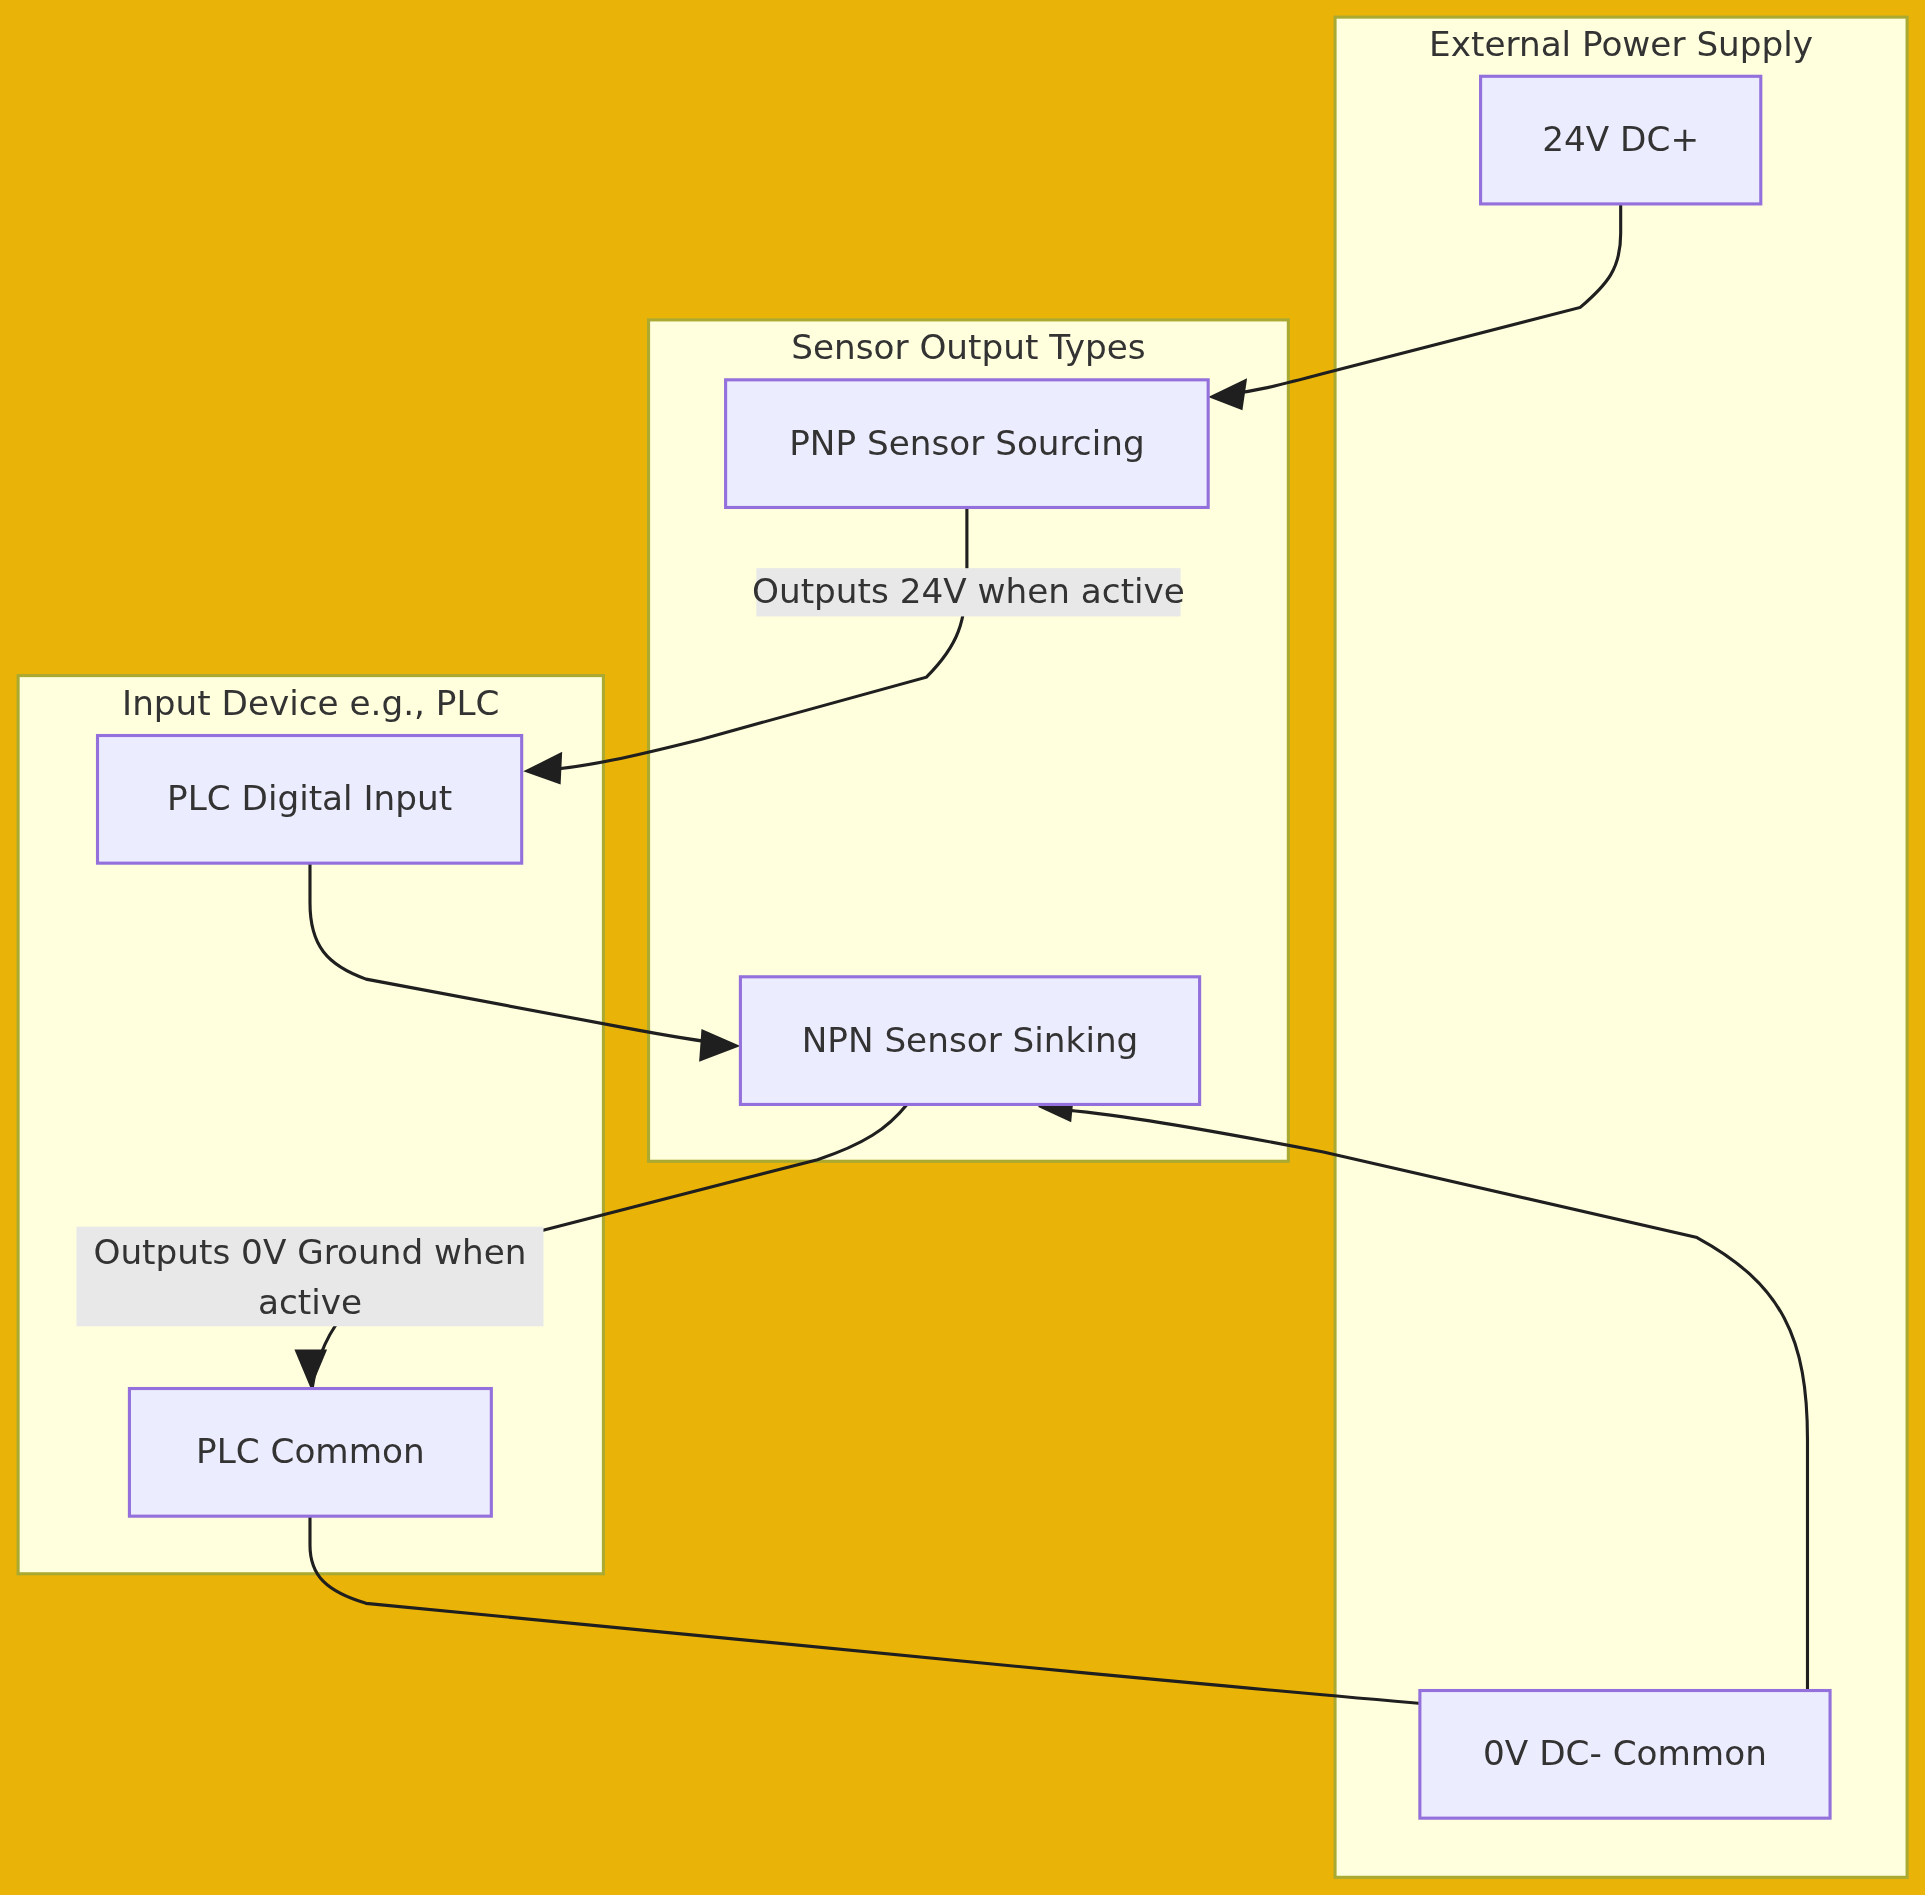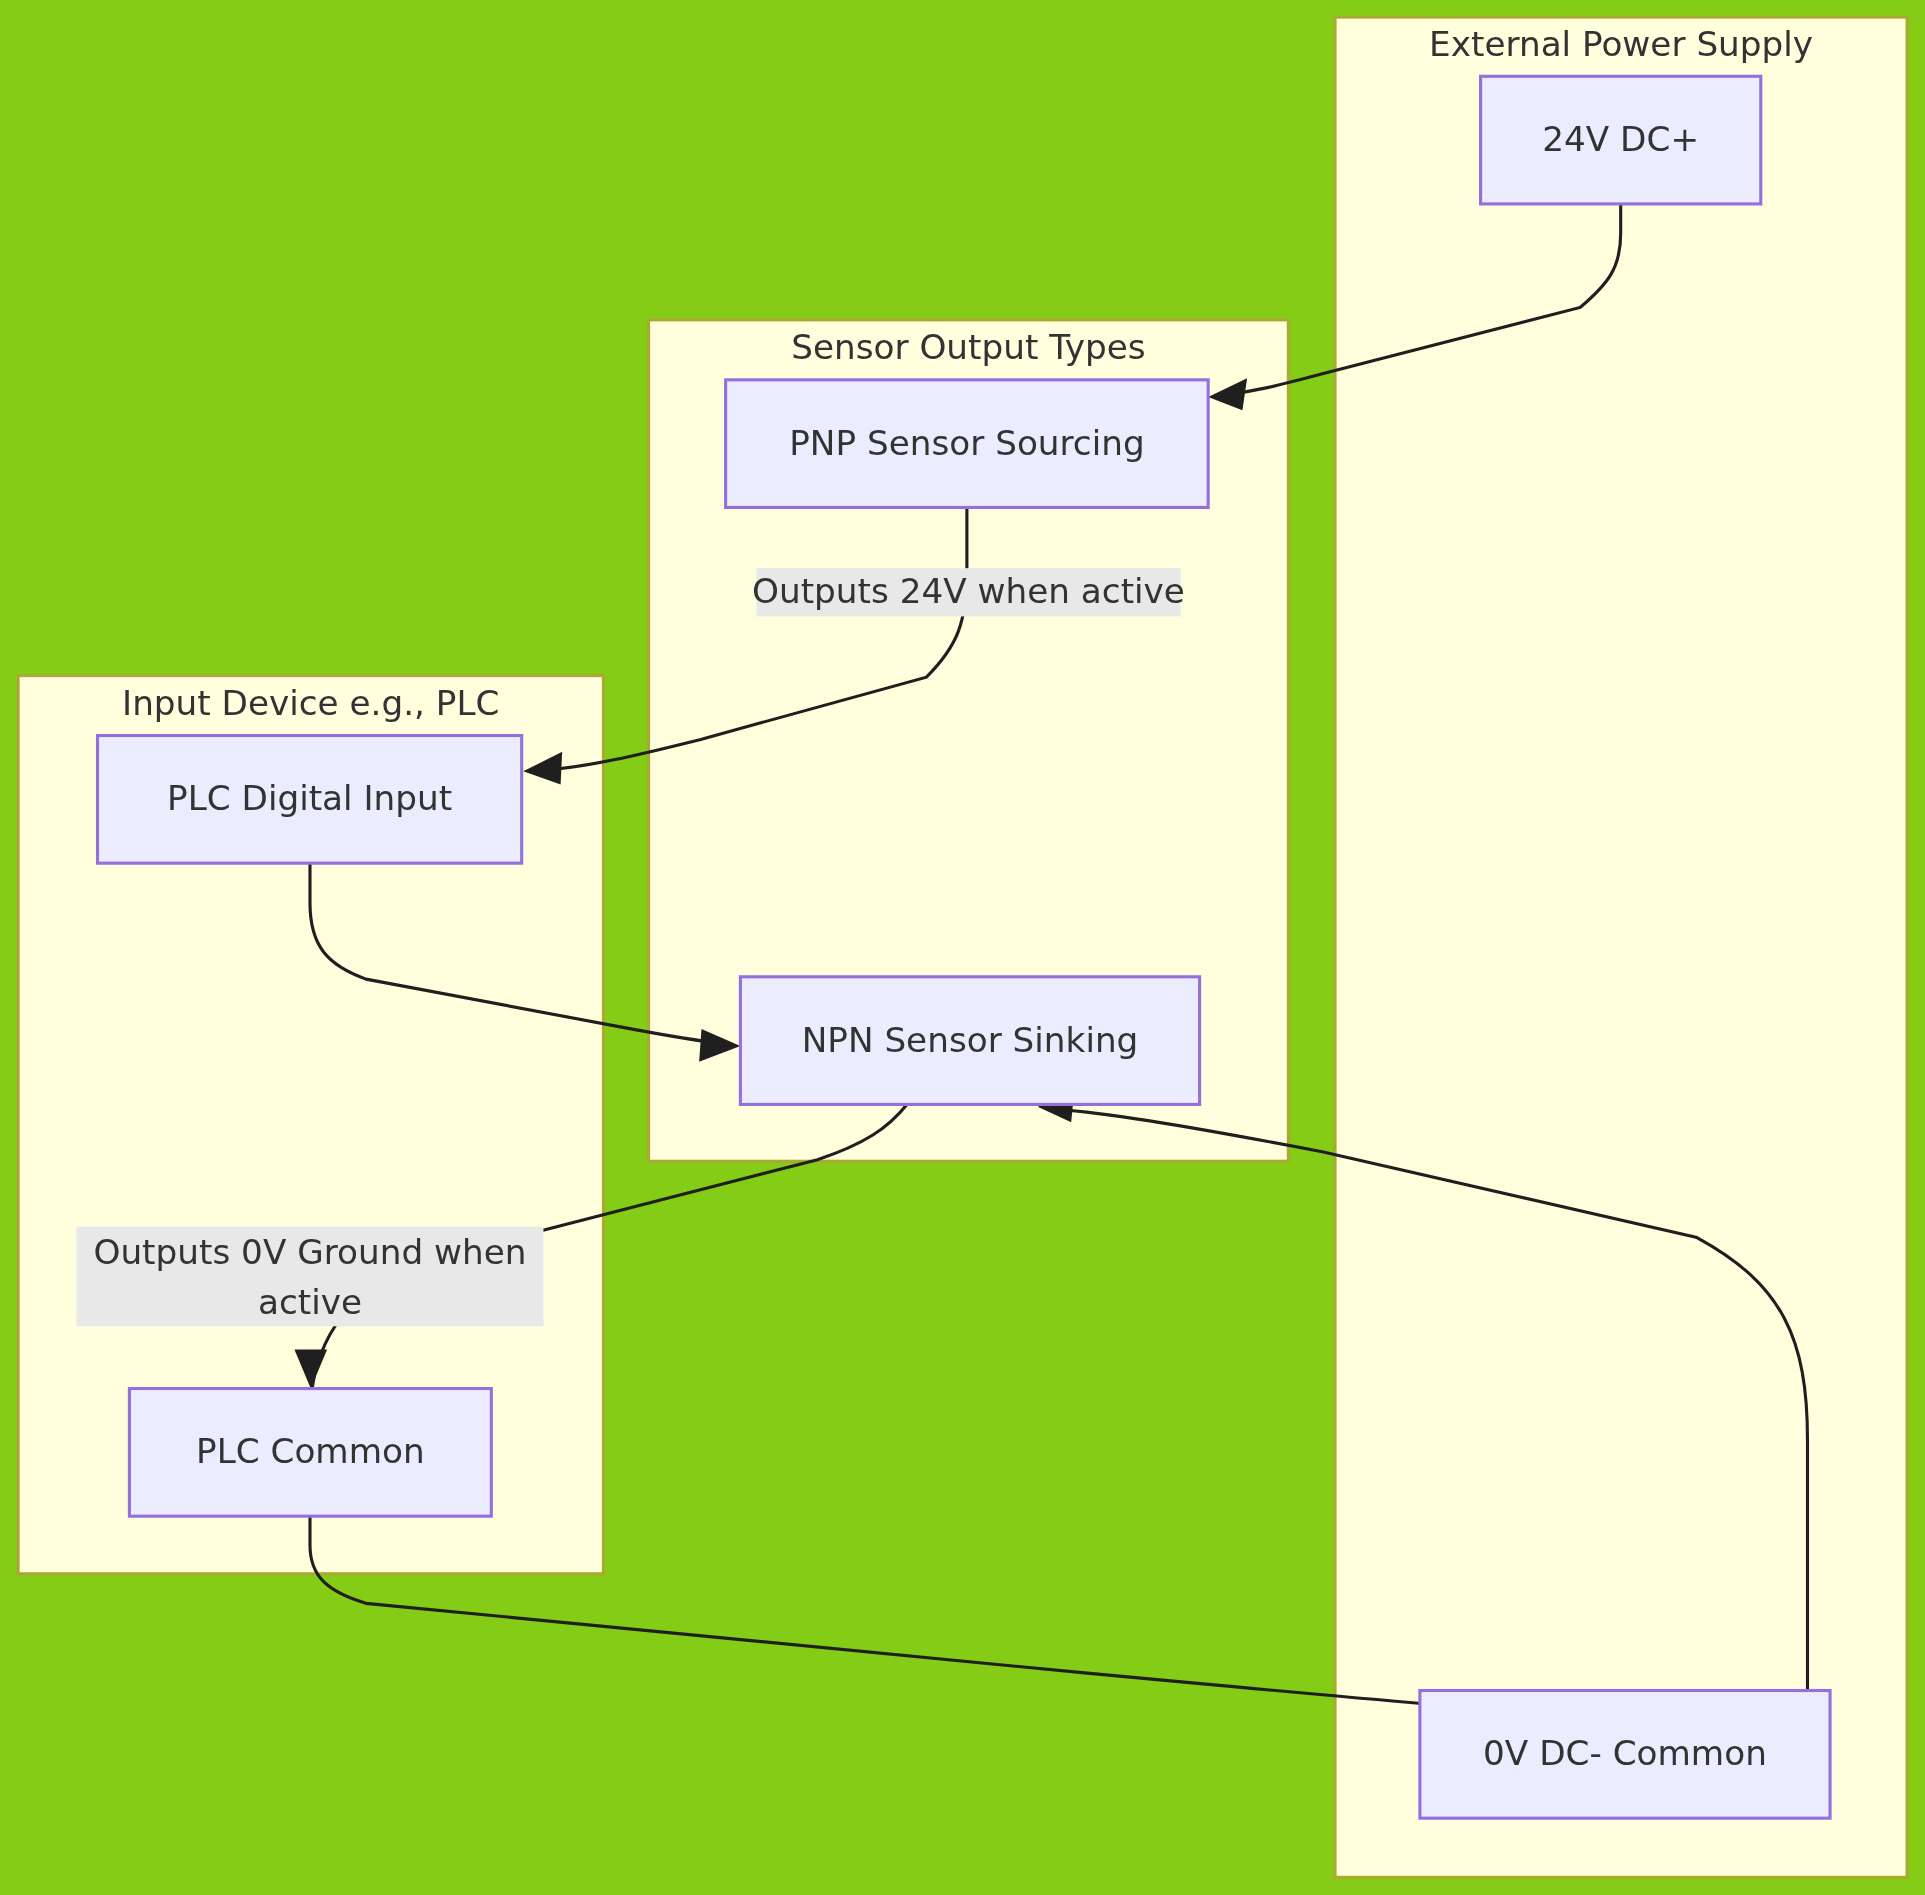--- a/index.html
+++ b/index.html
@@ -10,21 +10,21 @@
   body {
     width: 1926px;
     height: 1896px;
     font-family: "DejaVu Sans", sans-serif;
     overflow: hidden;
   }
   #diagram-root {
     position: relative;
     width: 1926px;
     height: 1896px;
-    background: #84cc16;
+    background: #eab308;
     text-align: center;
   }
   svg#flow {
     display: block;
     width: 1926px;
     height: 1896px;
   }
   .cluster-rect {
     fill: #ffffde;
     stroke: #aaaa33;

